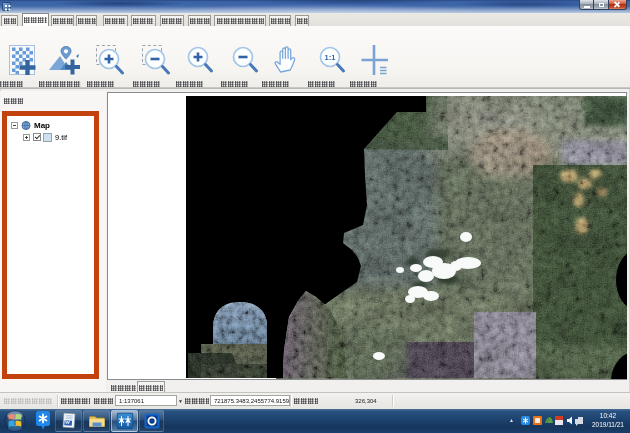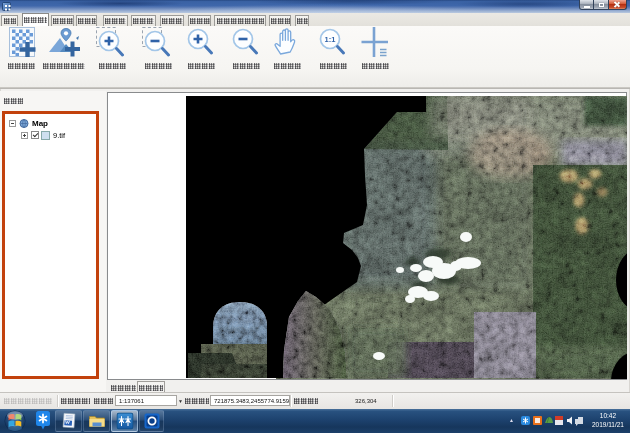--- a/index.html
+++ b/index.html
@@ -42,29 +42,29 @@
 
 #tabrow{left:0;top:13px;width:630px;height:13px;background:linear-gradient(180deg,#ebe9e4,#e3e1db)}
 .tab{position:absolute;top:2px;height:11px;background:linear-gradient(180deg,#f6f5f2,#e9e7e1);
 border:1px solid #9b9a96;border-bottom:none;font-size:7px;color:#111;text-align:center;
 display:flex;align-items:center;justify-content:center}
 .tab.sel{top:0;height:13px;background:#fff;border-color:#8a8a88;z-index:2}
 
 #toolbar{left:0;top:26px;width:630px;height:62px;
 background:linear-gradient(180deg,#fbfaf8 0%,#f6f5f2 70%,#eeedea 100%);
 border-bottom:1px solid #c9c7c2}
-.titem{position:absolute;top:1px;width:50px;height:56px;text-align:center}
+.titem{position:absolute;top:19px;width:50px;height:56px;}
 .titem svg{display:block;margin:0 auto}
 .titem .lbl{margin-top:6px}
 
 #main{left:0;top:88px;width:630px;height:304px;background:#f1f0ee;border-top:1px solid #b8b6b2;box-shadow:inset 1px 0 0 #d8d6d2,inset -1px 0 0 #d8d6d2}
 #lpanel{position:absolute;left:0;top:2px;width:106px;height:302px;background:#f7f6f4}
 #lpanel .hdr{position:absolute;left:4px;top:7px}
 #tree{position:absolute;left:2px;top:20px;width:97px;height:268px;background:#fff;
-border:3px solid #c2410c;font-size:7.5px;color:#000}
+border:5px solid #c2410c;font-size:7.5px;color:#000}
 .trow{position:absolute;height:10px;display:flex;align-items:center}
 .pm{width:7px;height:7px;border:1px solid #9a9a9a;background:#fff;position:relative;margin-right:3px}
 .pm:before{content:"";position:absolute;left:1px;top:2.5px;width:3px;height:1px;background:#444}
 .pm.plus:after{content:"";position:absolute;left:2px;top:1.5px;width:1px;height:3px;background:#444}
 .cb{width:8px;height:8px;border:1px solid #888;background:#fff;position:relative;margin-right:2px}
 .cb:before{content:"";position:absolute;left:1.2px;top:1.2px;width:4px;height:2px;
 border-left:1.2px solid #333;border-bottom:1.2px solid #333;transform:rotate(-45deg)}
 #mapcanvas{position:absolute;left:107px;top:3px;width:520px;height:288px;
 background:#fff;border:1px solid #898b8d}
 #maptabs{position:absolute;left:107px;top:292px;width:523px;height:12px;font-size:0}

